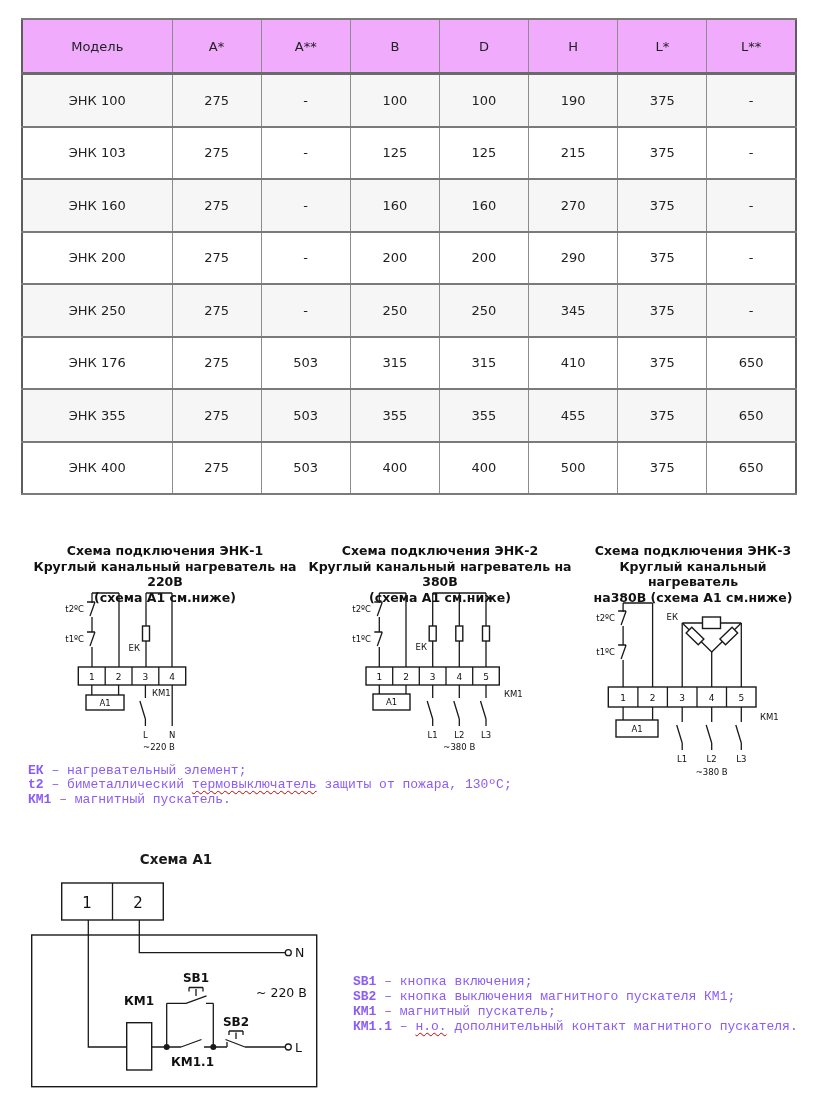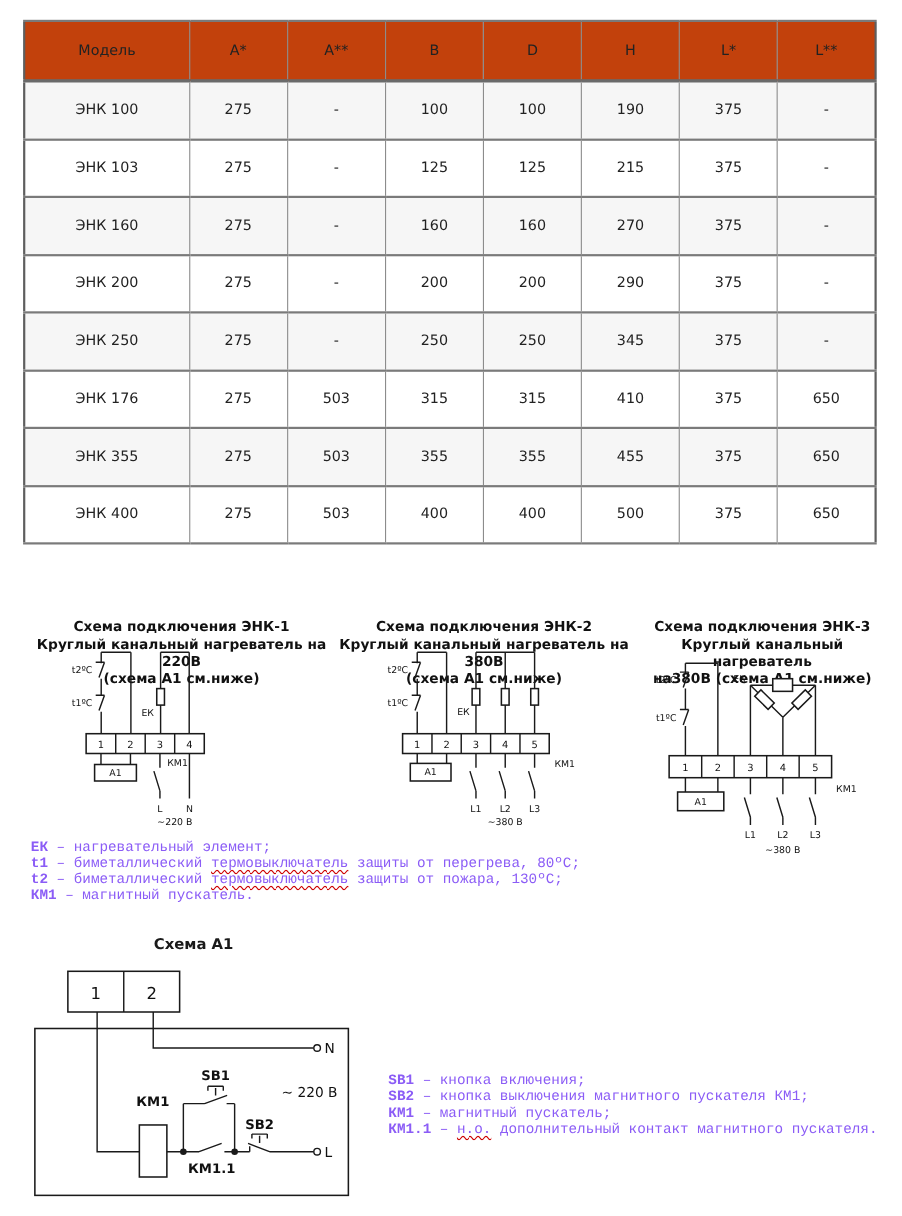--- a/index.html
+++ b/index.html
@@ -14,29 +14,29 @@
     position:absolute; left:21px; top:18px; width:776px;
     border-collapse:collapse; table-layout:fixed;
     font-size:13px; color:#222;
     border:2px solid #5e5e5e;
   }
   table.spec td {
     border-left:1px solid #8c8c8c; border-right:1px solid #8c8c8c;
     border-top:2px solid #7a7a7a; border-bottom:2px solid #7a7a7a;
     text-align:center; vertical-align:middle; height:50.5px; padding:0;
   }
-  table.spec thead td { height:52px; border-bottom:3px solid #6a6a6a; background:#c2410c; }
+  table.spec thead td { height:52px; border-bottom:3px solid #6a6a6a; background:#f0abfc; }
   table.spec col.c-model { width:150px; }
   table.spec tbody tr:nth-child(odd) { background:#f6f6f6; }
   table.spec tbody tr:nth-child(even){ background:#ffffff; }
 
   
   .dtitle {
     position:absolute; text-align:center; font-weight:bold;
-    font-size:12.5px; line-height:15.5px; color:#111;margin-top:19px;
+    font-size:12.5px; line-height:15.5px; color:#111;
   }
 
   
   svg.cir { position:absolute; overflow:visible; }
   svg.cir line, svg.cir path, svg.cir polyline { stroke:#1a1a1a; stroke-width:1.3; fill:none; }
   svg.cir rect { stroke:#1a1a1a; stroke-width:1.4; fill:#ffffff; }
   svg.cir text { fill:#111; stroke:none; font-family:"DejaVu Sans","Liberation Sans",sans-serif; }
   svg.cir .dot { fill:#1a1a1a; stroke:none; }
   svg.cir .term-circle { fill:#fff; stroke:#1a1a1a; stroke-width:1.3; }
   .t-sm { font-size:8.5px; }
@@ -275,21 +275,20 @@
              M741.3,707 V722 M741.3,743 L735.8,725 M741.3,743 V750"></path>
     <text class="t-sm" x="760" y="720">КМ1</text>
     <text class="t-sm" x="682.2" y="762" text-anchor="middle">L1</text>
     <text class="t-sm" x="711.7" y="762" text-anchor="middle">L2</text>
     <text class="t-sm" x="741.3" y="762" text-anchor="middle">L3</text>
     <text class="t-sm" x="711.7" y="775" text-anchor="middle">~380 В</text>
   </svg>
 
   <div class="legend" style="left:28px; top:764px;">
     <div class="lg-line"><b>ЕК</b><span> – нагревательный элемент;</span><span class="wavy"></span><span></span></div>
-    <div class="lg-line"><b>t1</b><span> – биметаллический </span><span class="wavy">термовыключатель</span><span> защиты от перегрева, 80ºС;</span></div>
     <div class="lg-line"><b>t2</b><span> – биметаллический </span><span class="wavy">термовыключатель</span><span> защиты от пожара, 130ºС;</span></div>
     <div class="lg-line"><b>КМ1</b><span> – магнитный пускатель.</span><span class="wavy"></span><span></span></div>
   </div>
 
   <div class="a1-title" style="left:20px; top:851px; width:312px;">Схема А1</div>
 
   <svg class="cir" style="left:15px; top:875px;" width="345" height="225" viewBox="15 875 345 225">
 
     <rect x="61.7" y="883" width="101.6" height="37"></rect>
     <path d="M112.5,883 V920"></path>

